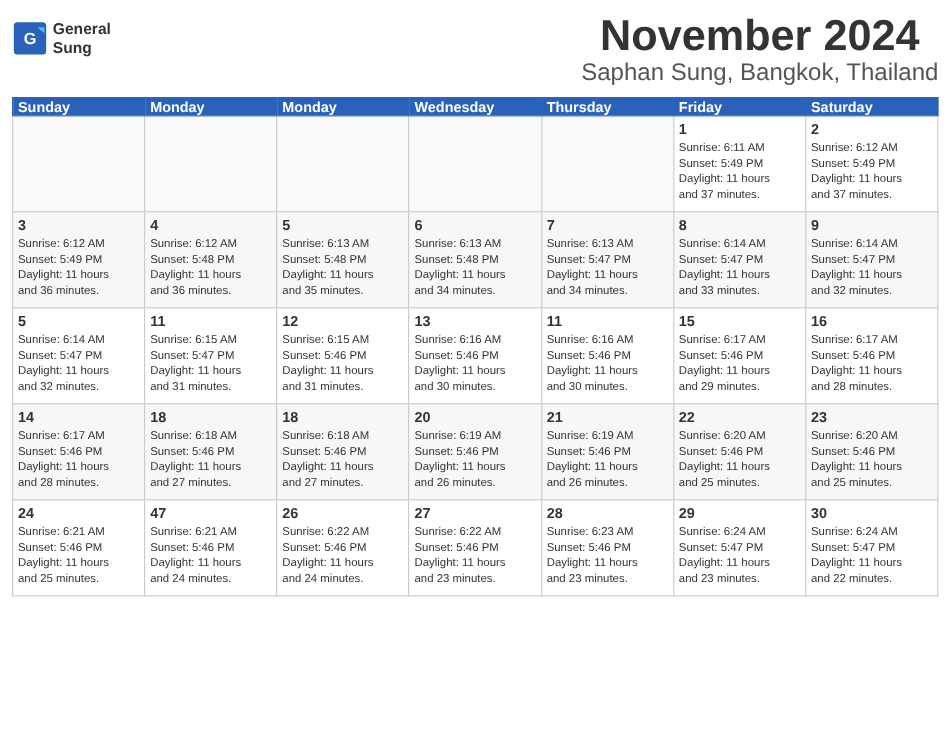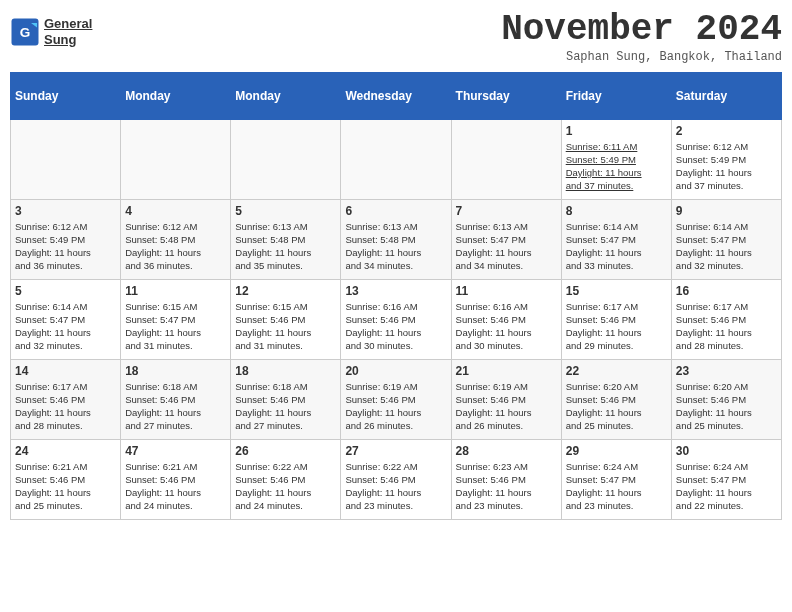--- a/index.html
+++ b/index.html
@@ -20,51 +20,49 @@
       display: flex;
       align-items: center;
       gap: 4px;
       margin-top: 6px;
     }
     .logo-text {
       font-size: 13px;
       font-weight: bold;
       color: #333;
       line-height: 1.2;
-      text-decoration: underline;
     }
     .logo-icon {
       width: 30px;
       height: 30px;
     }
     .title-section {
-      text-align: right;
-      font-family: Liberation Mono, monospace;
+      text-align: center;
     }
     .month-title {
       font-size: 36px;
       font-weight: bold;
       color: #333;
       line-height: 1.1;
     }
     .location-title {
-      font-size: 12px;
+      font-size: 20px;
       color: #555;
     }
     table {
       width: 100%;
       border-collapse: collapse;
       table-layout: fixed;
     }
     th {
       background-color: #2962b8;
       color: #fff;
       font-size: 12px;
       font-weight: bold;
-      padding: 16px 4px;
+      padding: 0 4px;
       text-align: left;
       border: 1px solid #2962b8;
     }
     td {
       vertical-align: top;
       padding: 4px 4px;
       border: 1px solid #ccc;
       font-size: 10px;
       color: #333;
       background: #fff;
@@ -126,21 +124,21 @@
   </thead>
   <tbody id="calendar-body">
   <tr>
         <td class="empty"></td>
         <td class="empty"></td>
         <td class="empty"></td>
         <td class="empty"></td>
         <td class="empty"></td>
         <td>
           <span class="day-num">1</span>
-          <div class="day-info" style="white-space: pre-line; text-decoration: underline;">Sunrise: 6:11 AM
+          <div class="day-info" style="white-space: pre-line;">Sunrise: 6:11 AM
 Sunset: 5:49 PM
 Daylight: 11 hours
 and 37 minutes.</div>
         </td>
         <td>
           <span class="day-num">2</span>
           <div class="day-info" style="white-space: pre-line;">Sunrise: 6:12 AM
 Sunset: 5:49 PM
 Daylight: 11 hours
 and 37 minutes.</div>

